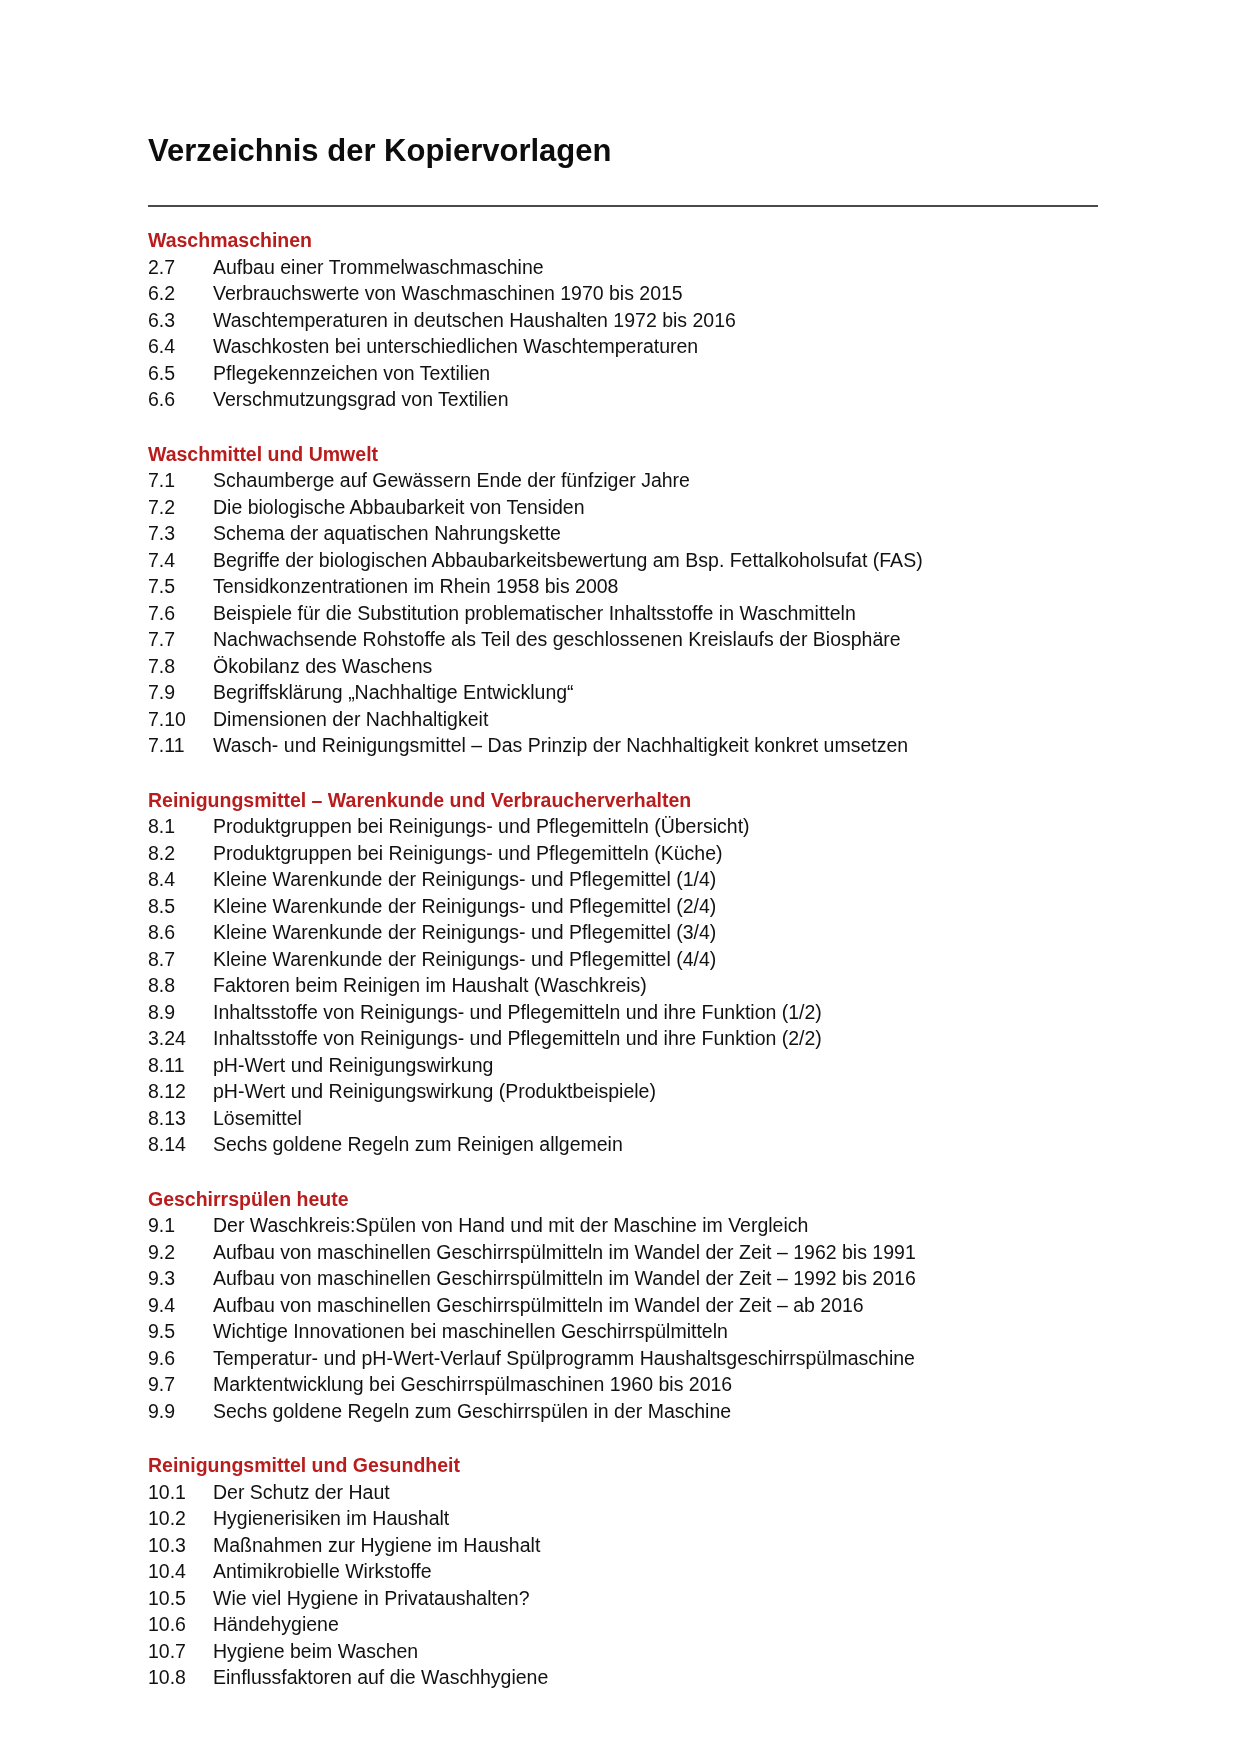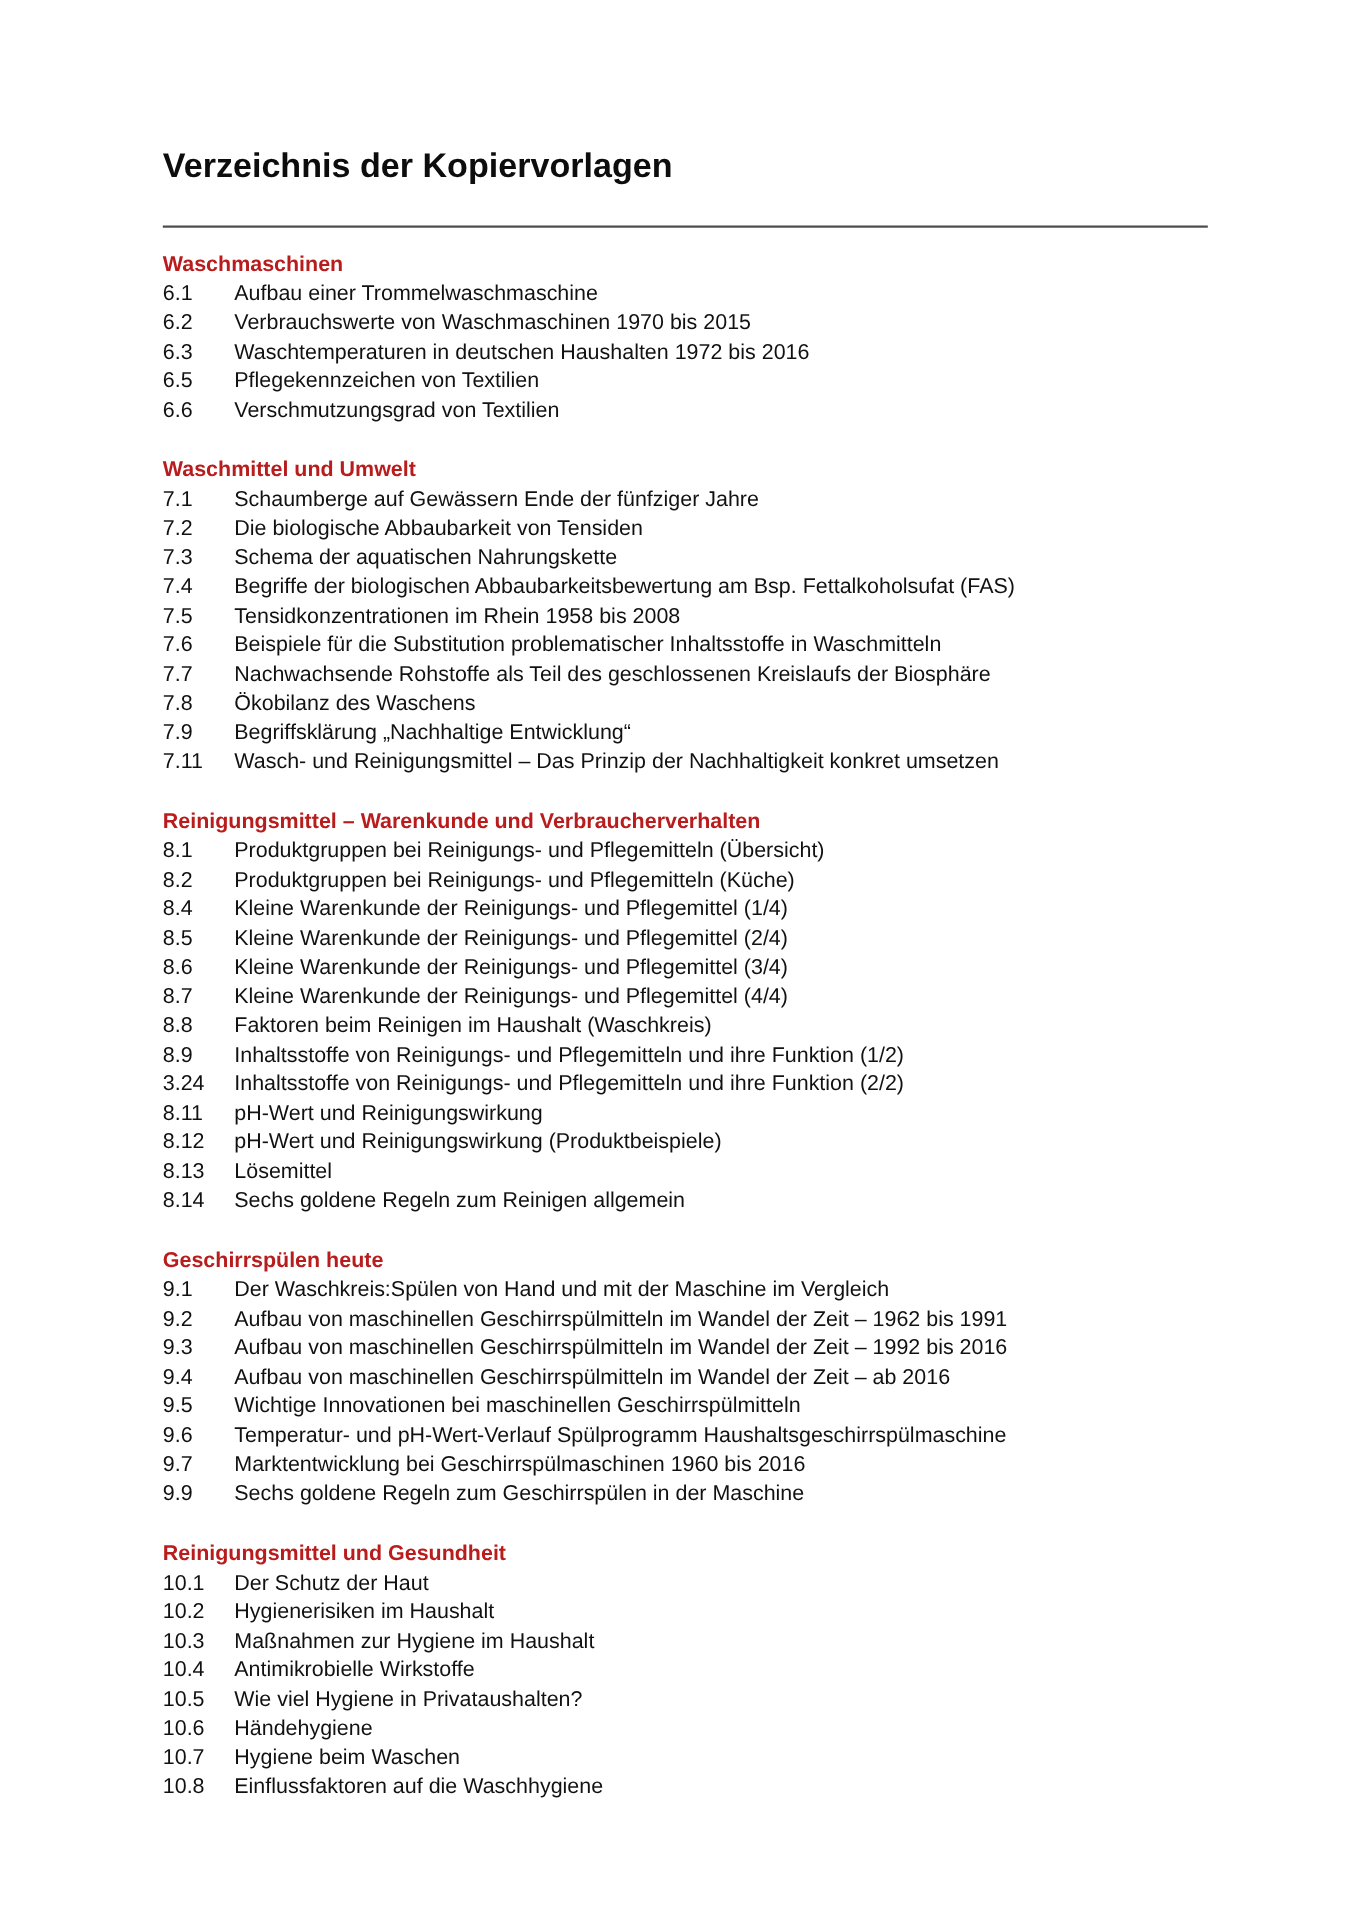--- a/index.html
+++ b/index.html
@@ -63,32 +63,36 @@
 </head>
 <body>
 
 <div class="page">
   <h1 class="doc-title">Verzeichnis der Kopiervorlagen</h1>
   <hr class="rule">
   <div class="toc" id="toc">
       <section class="toc-section">
         <h2 class="section-heading">Waschmaschinen</h2>
         <div class="toc-row">
-          <span class="toc-num">6.1</span>
+          <span class="toc-num">2.7</span>
           <span class="toc-label">Aufbau einer Trommelwaschmaschine</span>
         </div>
         <div class="toc-row">
           <span class="toc-num">6.2</span>
           <span class="toc-label">Verbrauchswerte von Waschmaschinen 1970 bis 2015</span>
         </div>
         <div class="toc-row">
           <span class="toc-num">6.3</span>
           <span class="toc-label">Waschtemperaturen in deutschen Haushalten 1972 bis 2016</span>
         </div>
         <div class="toc-row">
+          <span class="toc-num">6.4</span>
+          <span class="toc-label">Waschkosten bei unterschiedlichen Waschtemperaturen</span>
+        </div>
+        <div class="toc-row">
           <span class="toc-num">6.5</span>
           <span class="toc-label">Pflegekennzeichen von Textilien</span>
         </div>
         <div class="toc-row">
           <span class="toc-num">6.6</span>
           <span class="toc-label">Verschmutzungsgrad von Textilien</span>
         </div>
       </section>
       <section class="toc-section">
         <h2 class="section-heading">Waschmittel und Umwelt</h2>
@@ -120,20 +124,24 @@
           <span class="toc-num">7.7</span>
           <span class="toc-label">Nachwachsende Rohstoffe als Teil des geschlossenen Kreislaufs der Biosphäre</span>
         </div>
         <div class="toc-row">
           <span class="toc-num">7.8</span>
           <span class="toc-label">Ökobilanz des Waschens</span>
         </div>
         <div class="toc-row">
           <span class="toc-num">7.9</span>
           <span class="toc-label">Begriffsklärung „Nachhaltige Entwicklung“</span>
+        </div>
+        <div class="toc-row">
+          <span class="toc-num">7.10</span>
+          <span class="toc-label">Dimensionen der Nachhaltigkeit</span>
         </div>
         <div class="toc-row">
           <span class="toc-num">7.11</span>
           <span class="toc-label">Wasch- und Reinigungsmittel – Das Prinzip der Nachhaltigkeit konkret umsetzen</span>
         </div>
       </section>
       <section class="toc-section">
         <h2 class="section-heading">Reinigungsmittel – Warenkunde und Verbraucherverhalten</h2>
         <div class="toc-row">
           <span class="toc-num">8.1</span>

